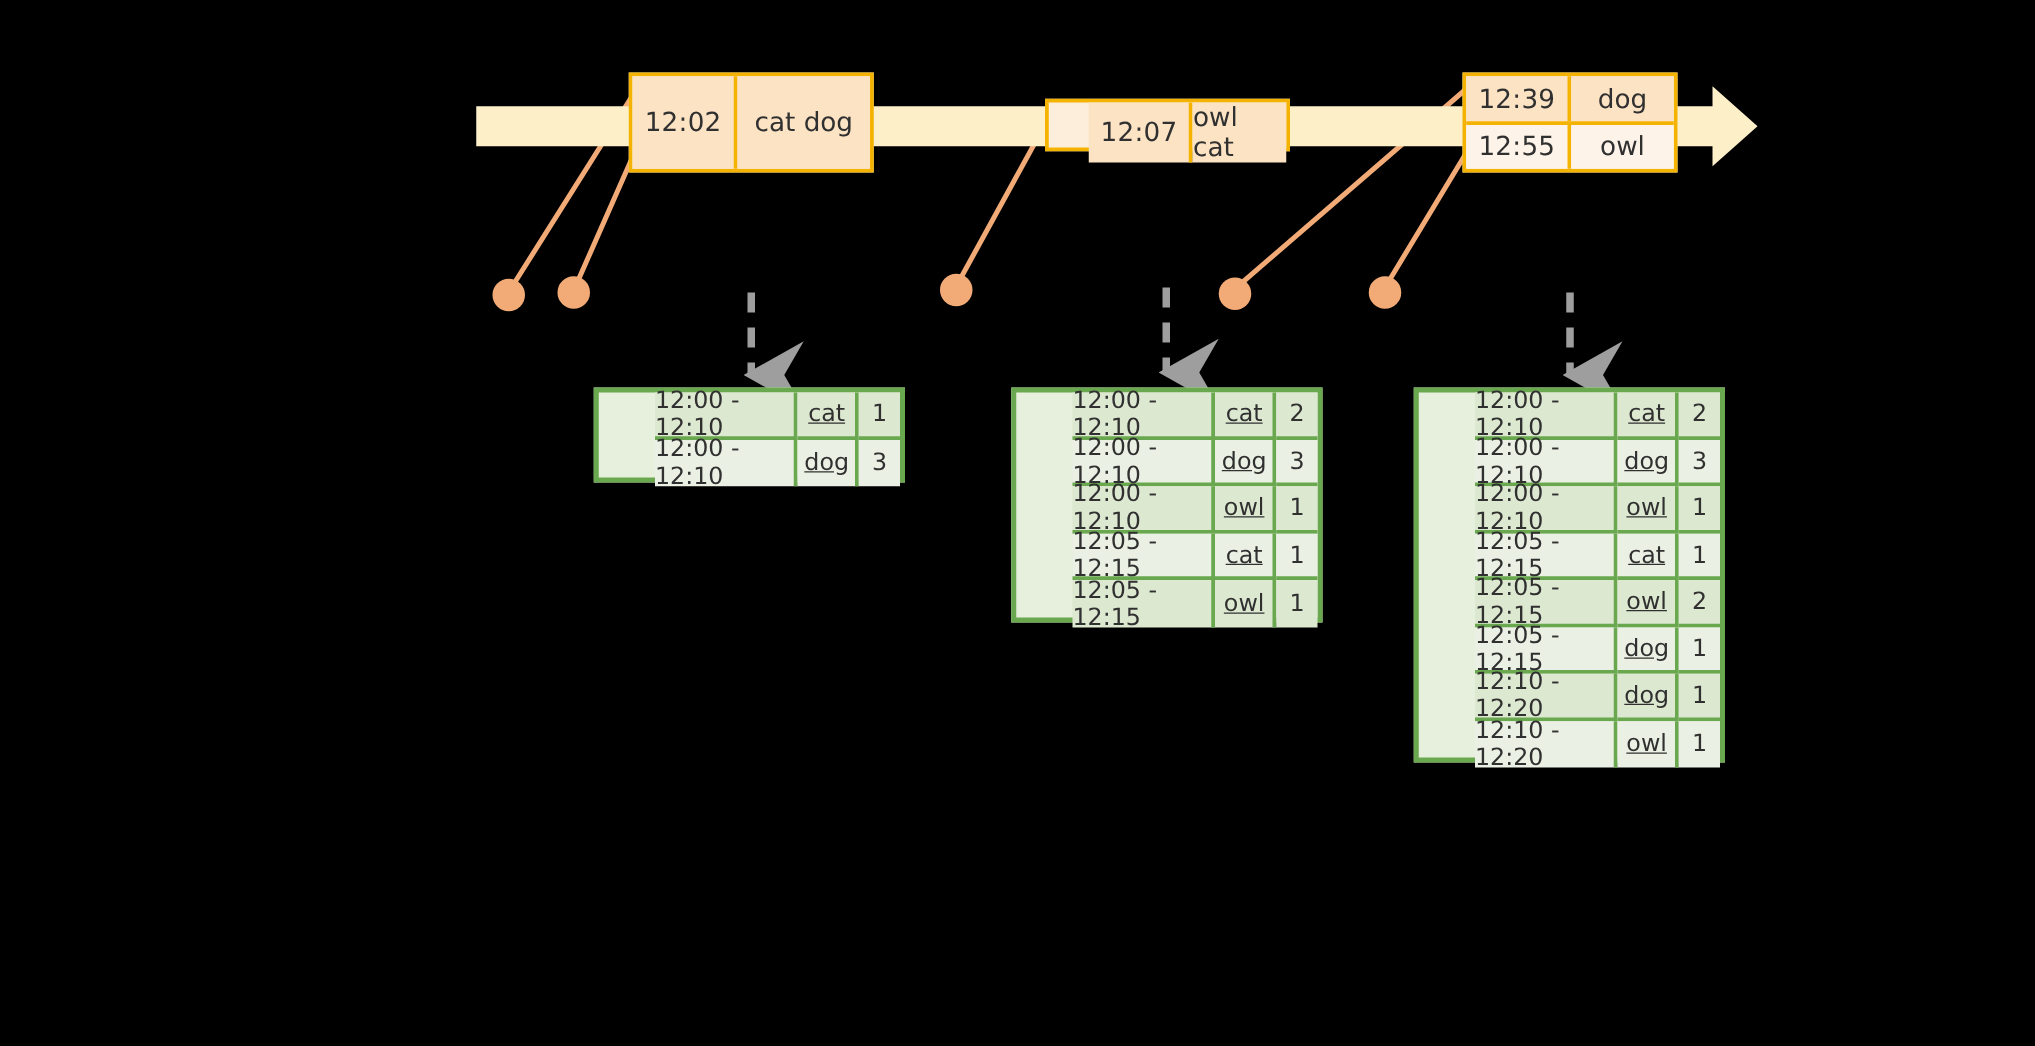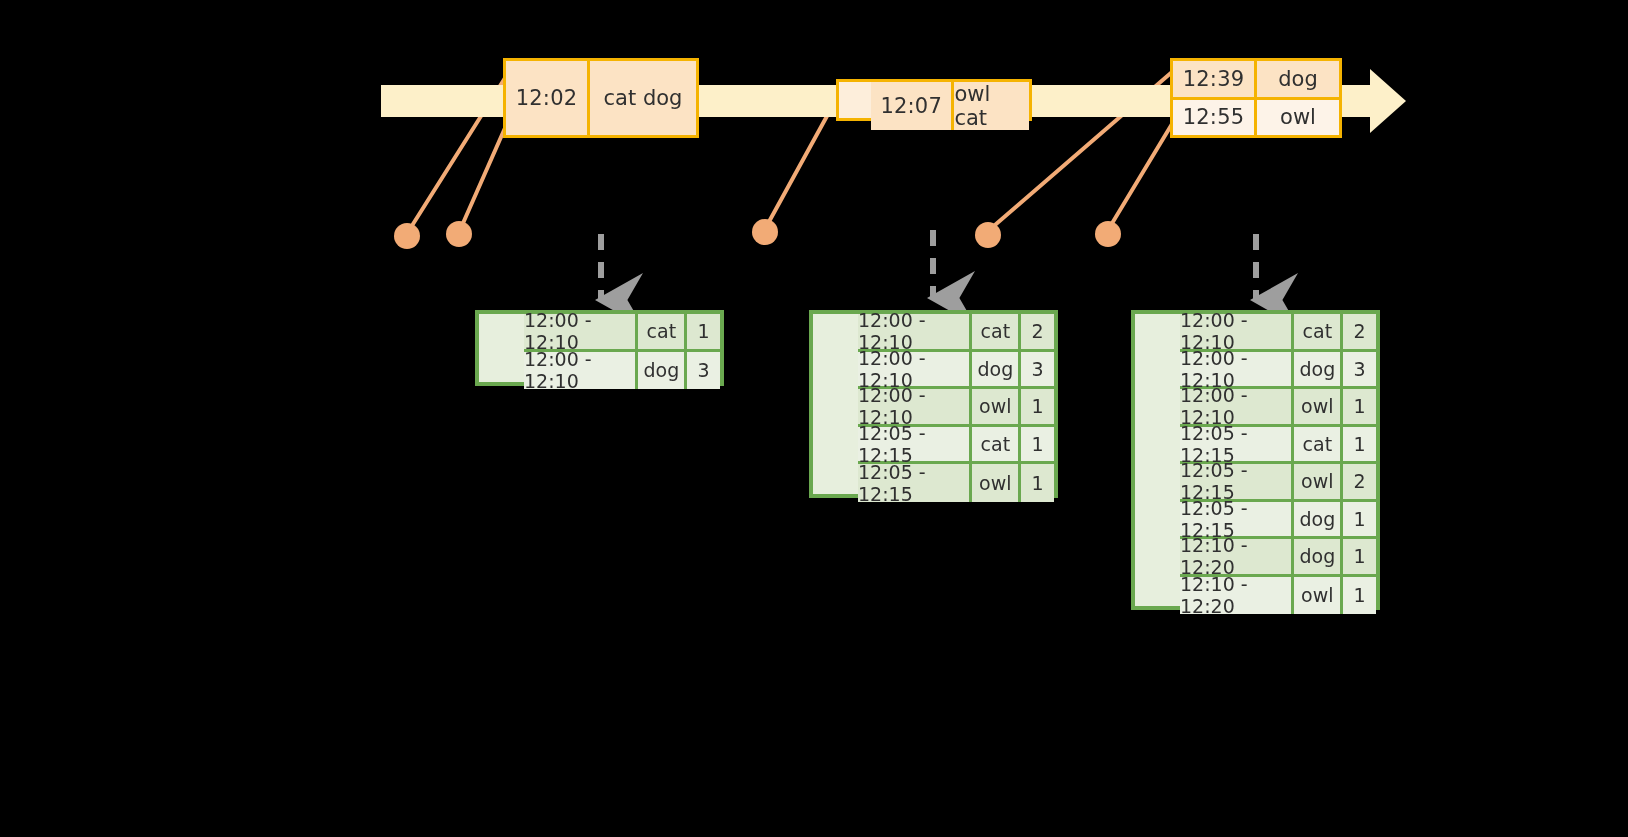--- a/index.html
+++ b/index.html
@@ -110,21 +110,21 @@
     display: flex;
     align-items: center;
     justify-content: center;
     font-size: 19px;
     color: #303030;
     border-right: 3px solid #6aa84f;
     border-bottom: 3px solid #6aa84f;
   }
   .res-row:last-child .res-cell { border-bottom: none; }
   .res-cell.c-window { width: 146px; }
-  .res-cell.c-word   { width: 62px; }
+  .res-cell.c-word   { width: 62px; text-decoration: underline; }
   .res-cell.c-count  { width: 42px; border-right: none; }
 </style>
 </head>
 <body>
 
 <div id="stage">
 
   <svg id="wires" viewBox="0 0 1628 837" xmlns="http://www.w3.org/2000/svg">
     <defs>
       <marker id="grayhead" markerWidth="9" markerHeight="8" refX="4.5" refY="7" orient="auto" markerUnits="strokeWidth">

